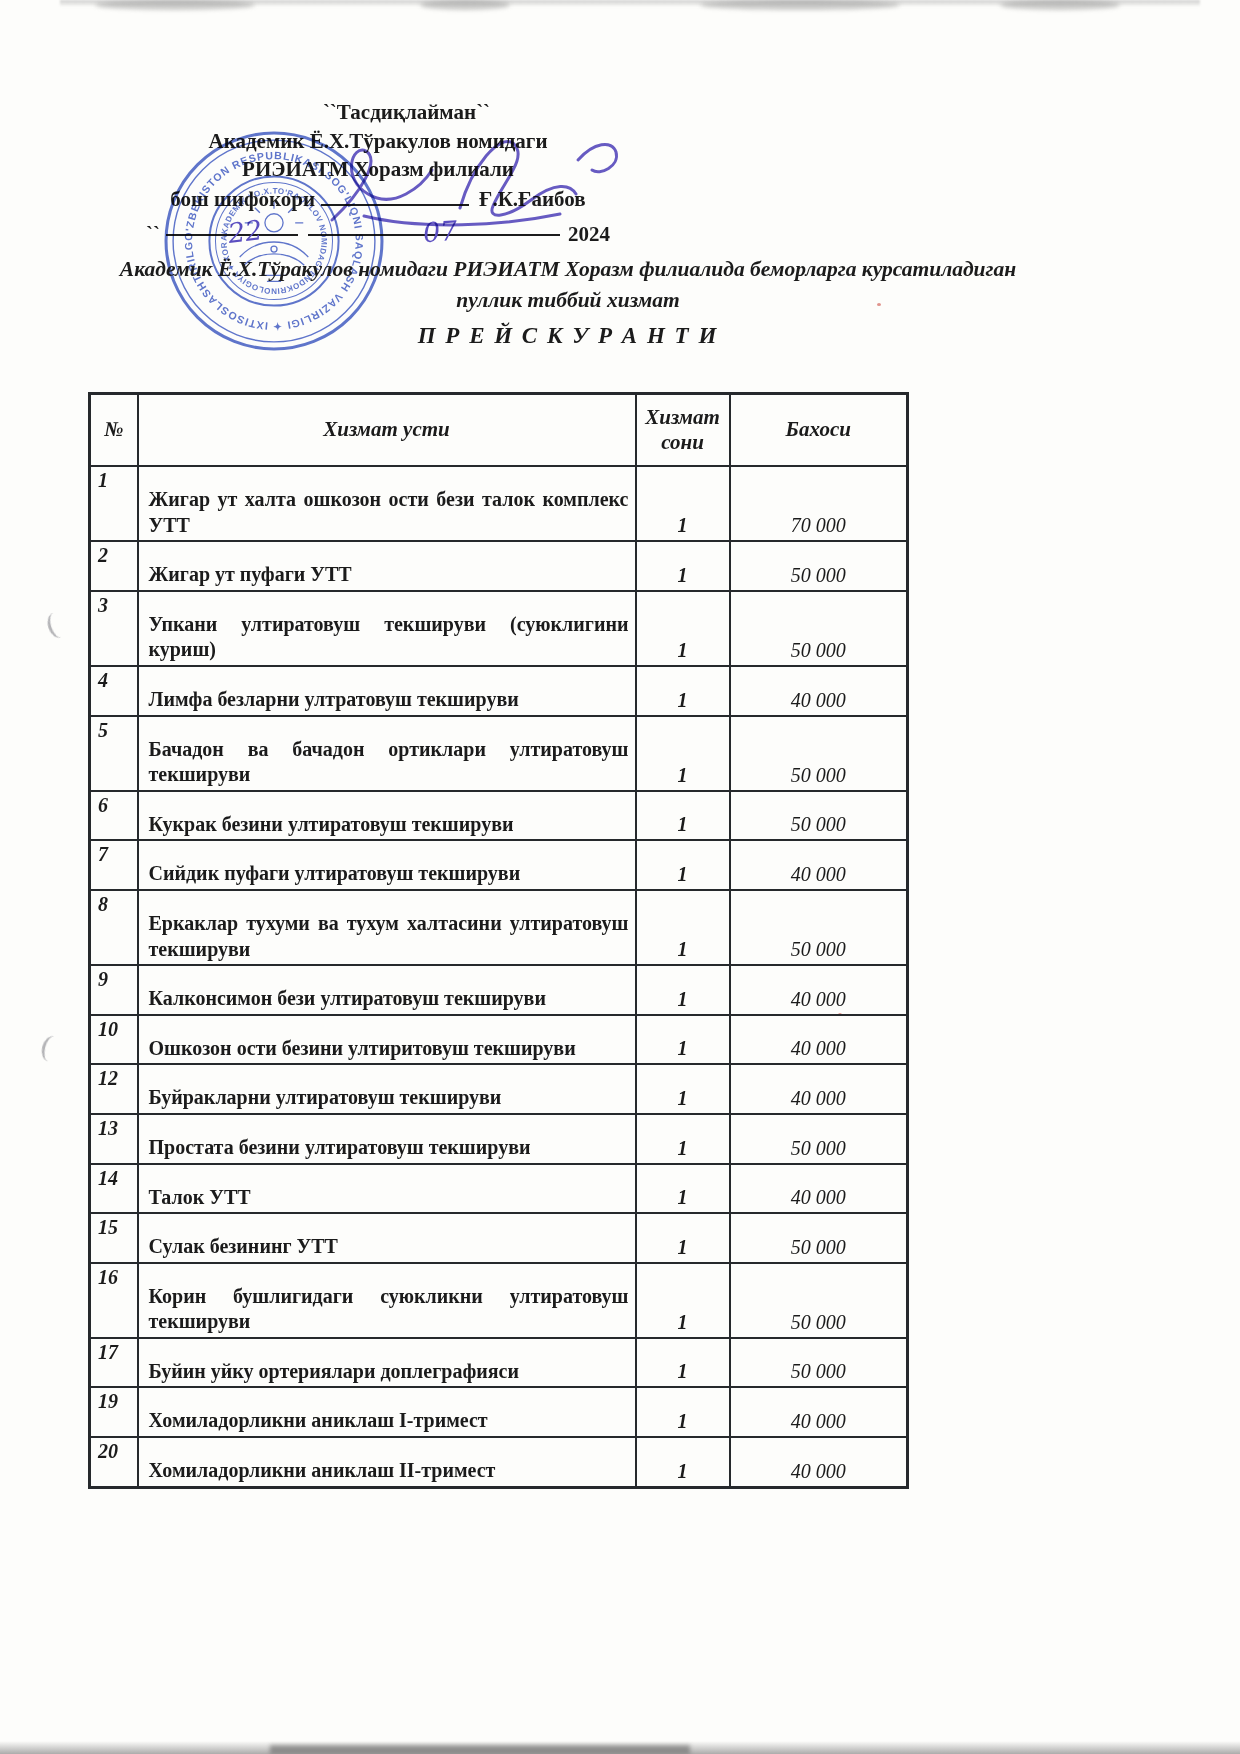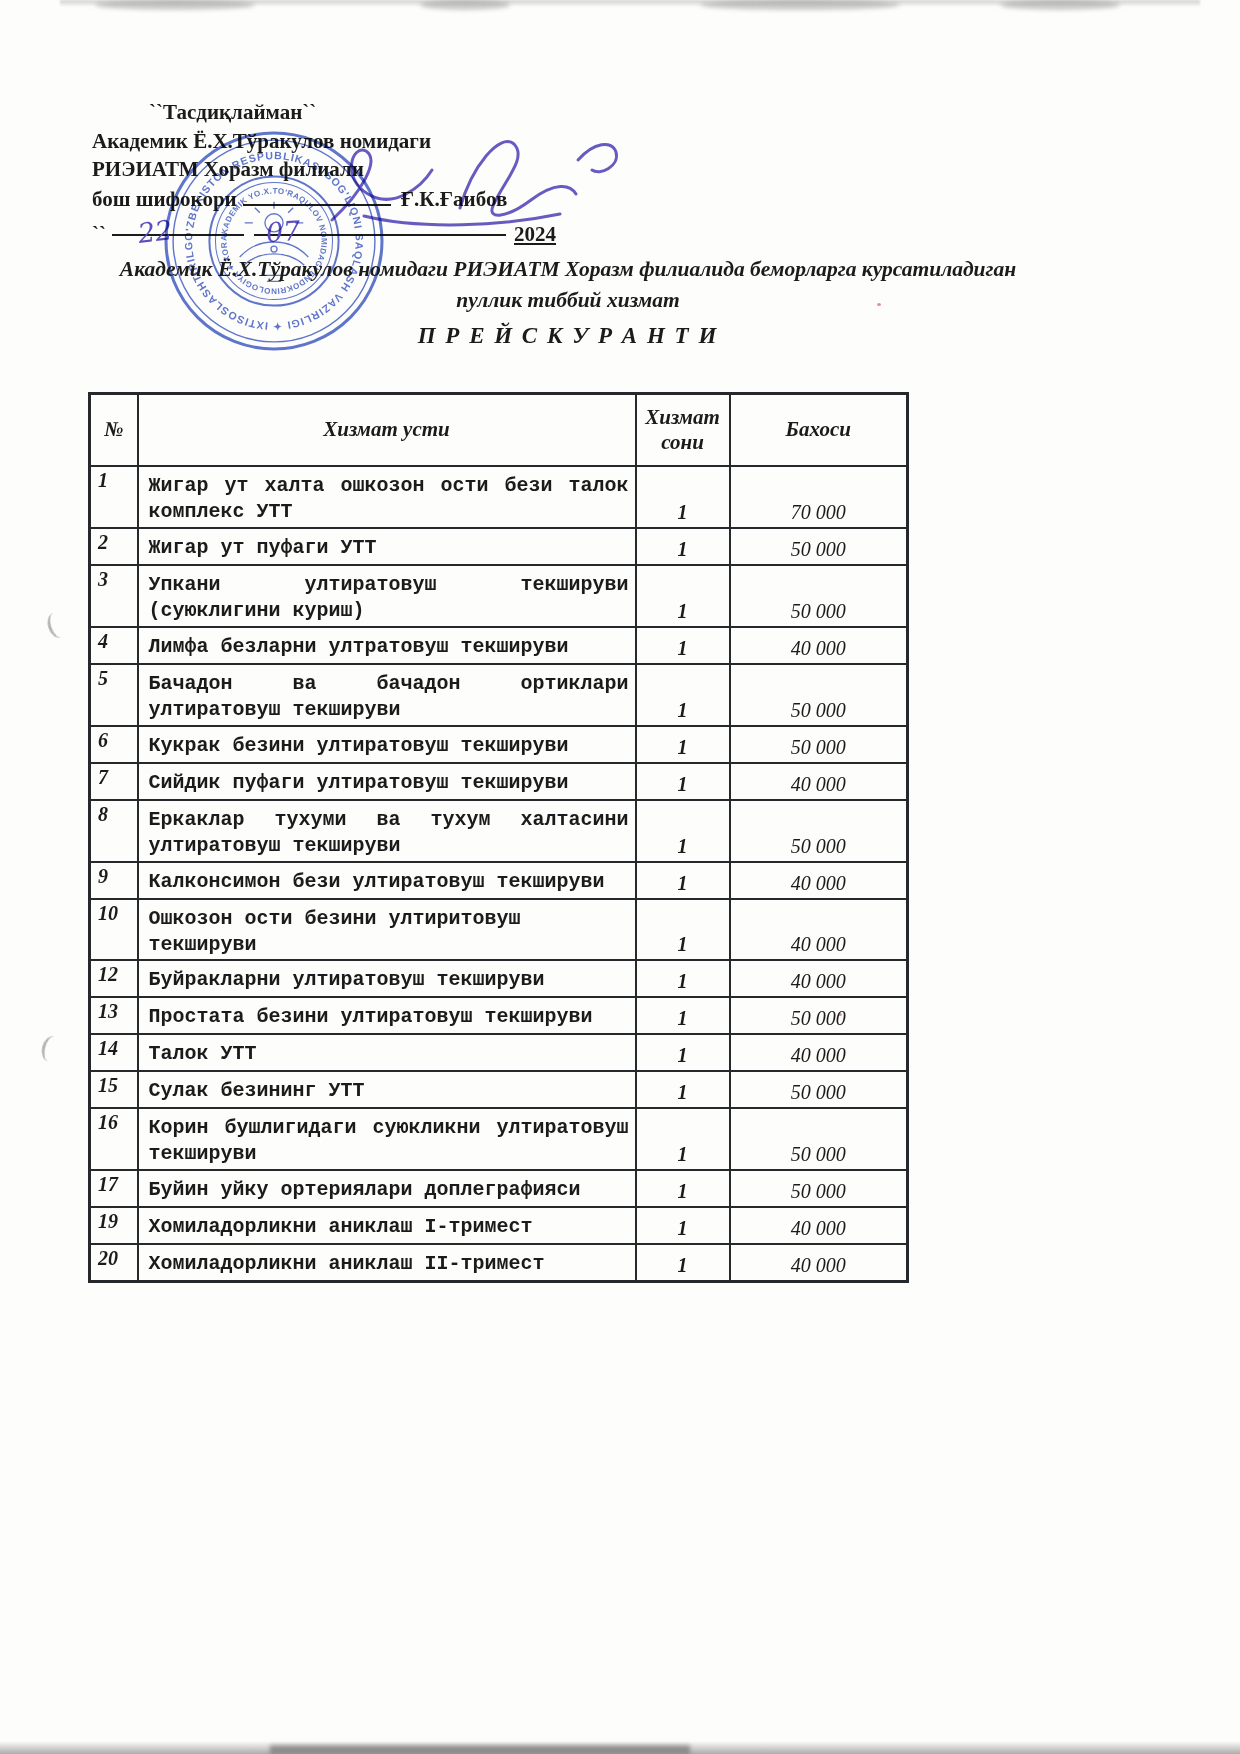--- a/index.html
+++ b/index.html
@@ -17,28 +17,28 @@
     background:linear-gradient(to top, rgba(105,105,105,.55), rgba(105,105,105,0));}
   .scan-bottom-dark{position:absolute;bottom:0;left:270px;width:420px;height:9px;background:rgba(70,70,70,.45);filter:blur(2px);}
   .margin-mark{position:absolute;width:16px;height:26px;border-left:3px solid rgba(90,90,100,.45);
     border-radius:50% 0 0 50%;filter:blur(.4px);}
   .mm1{left:48px;top:612px;transform:rotate(-18deg);}
   .mm2{left:42px;top:1036px;transform:rotate(14deg);}
   .speck{position:absolute;width:4px;height:3px;border-radius:50%;background:rgba(200,60,50,.55);}
   .sp1{left:877px;top:303px;} .sp2{left:838px;top:1013px;}
 
   
-  .approval{position:absolute;left:92px;top:98px;font-size:21px;font-weight:bold;line-height:1.36;width:560px;}
+  .approval{position:absolute;left:98px;top:98px;font-size:21px;font-weight:bold;line-height:1.36;width:560px;text-align:center;}
   .appr-line1{margin-left:57px;}
   .useg{display:inline-block;border-bottom:2px solid #1c1c1c;height:20px;vertical-align:baseline;}
   .sigline{width:148px;margin:0 10px 0 6px;}
   .date-line{margin-top:1px;}
   .useg1{width:132px;margin-left:6px;}
   .useg2{width:252px;margin-left:10px;}
-  .year{margin-left:8px;text-decoration:underline;}
+  .year{margin-left:8px;}
   .hw{font-family:"DejaVu Serif", serif;font-style:italic;font-weight:normal;
     color:#5b4ec0;font-size:27px;display:inline-block;transform:rotate(-7deg);}
   .useg1 .hw{margin-left:26px;}
   .useg2 .hw{margin-left:12px;transform:rotate(-4deg);}
 
   
   .stamp{position:absolute;left:163px;top:130px;mix-blend-mode:multiply;opacity:.88;}
   .sig{position:absolute;left:292px;top:118px;mix-blend-mode:multiply;opacity:.92;}
 
   
@@ -47,21 +47,21 @@
   .title-l1{font-size:21.5px;line-height:1.45;}
   .title-l3{font-size:23px;margin-top:7px;letter-spacing:2px;font-style:italic;}
 
   
   .price-table{position:absolute;left:88px;top:392px;width:818px;border-collapse:collapse;
     border:3px solid #26292c;table-layout:fixed;}
   .c-num{width:48px;} .c-name{width:498px;} .c-qty{width:94px;} .c-price{width:178px;}
   .price-table th,.price-table td{border:2px solid #26292c;}
   .price-table th{font-style:italic;font-weight:bold;font-size:21px;text-align:center;height:70px;line-height:1.2;padding:0 6px;}
   td.num{font-style:italic;font-weight:bold;font-size:20px;vertical-align:top;padding:2px 4px 0 7px;}
-  td.name{font-weight:bold;font-size:20px;vertical-align:top;padding:6px 6px 2px 10px;line-height:1.28;font-family:Liberation Mono, monospace;}
+  td.name{font-weight:bold;font-size:20px;vertical-align:top;padding:20px 6px 2px 10px;line-height:1.28;}
   td.qty{font-style:italic;font-weight:bold;font-size:20px;text-align:center;vertical-align:bottom;padding-bottom:3px;}
   td.price{font-style:italic;font-weight:normal;font-size:20px;text-align:center;vertical-align:bottom;padding-bottom:3px;}
   tr.short{height:37px;} tr.tall{height:62px;}
   tr.tall td.name{text-align:justify;}
 </style>
 </head>
 <body>
 
 <div class="page">
 

